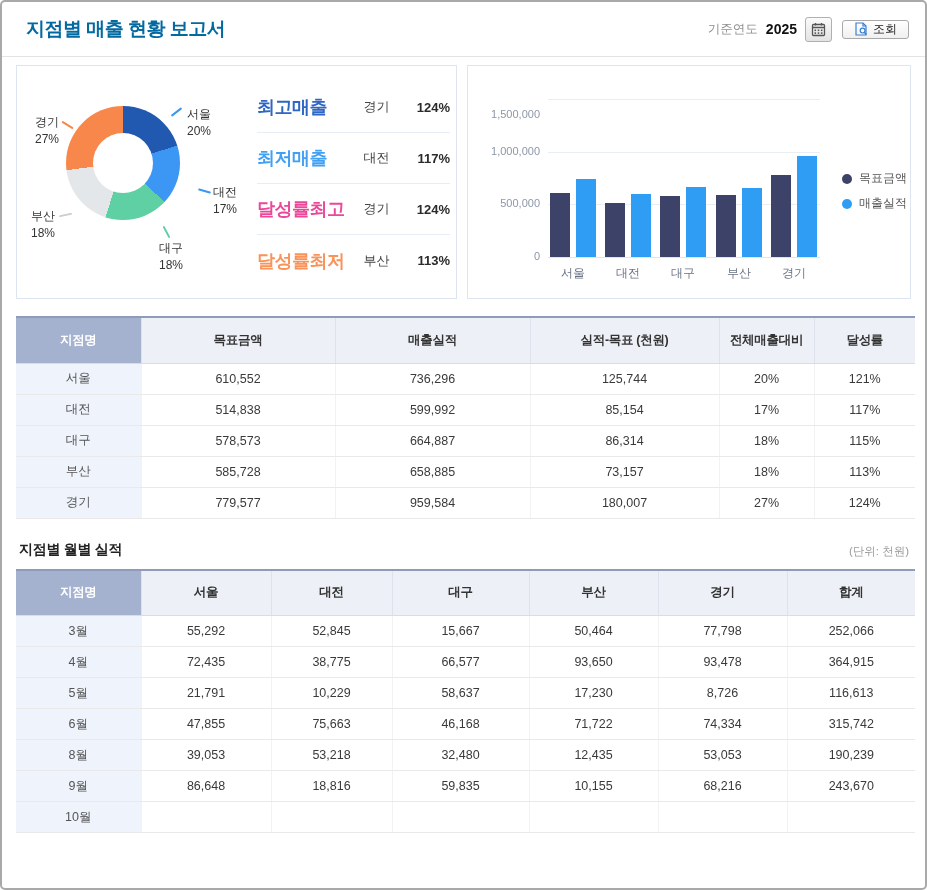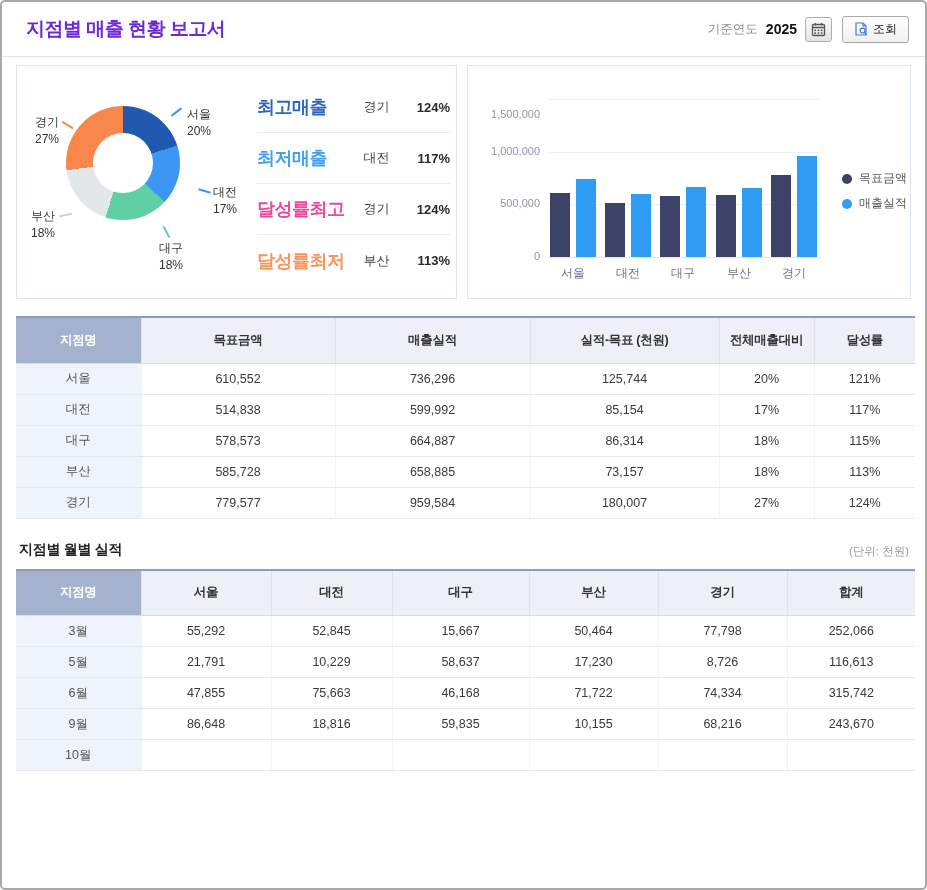--- a/index.html
+++ b/index.html
@@ -1,26 +1,26 @@
 <!DOCTYPE html>
 <html><head>
 <meta charset="utf-8">
 <style>
   * { box-sizing: border-box; }
   body { margin:0; padding:0; font-family:"Liberation Sans","DejaVu Sans",sans-serif; background:#fff; }
   .page { width:927px; height:890px; border:2px solid #a9a9a9; border-radius:5px; background:#fff; overflow:hidden; position:relative; }
 
   
   .hdr { height:55px; display:flex; align-items:center; justify-content:space-between; padding:0 16px 0 24px; border-bottom:1px solid #e4e4e4; }
-  .hdr h1 { margin:0; font-size:19px; font-weight:bold; color:#6d28d9; letter-spacing:-0.5px; }
+  .hdr h1 { margin:0; font-size:19px; font-weight:bold; color:#0369a1; letter-spacing:-0.5px; }
   .hdr-right { display:flex; align-items:center; }
   .year-label { color:#8d8d8d; font-size:12.5px; margin-right:8px; }
   .year-value { color:#111; font-size:14px; font-weight:bold; margin-right:8px; }
   .cal-btn { width:27px; height:25px; border:1px solid #b0b0b0; border-radius:3px; background:linear-gradient(#fbfbfb,#e3e3e3); display:flex; align-items:center; justify-content:center; padding:0; cursor:pointer; }
-  .search-btn { height:27px; border:1px solid #a9a9a9; border-radius:3px; background:linear-gradient(#ffffff,#f0f0f0); display:flex; align-items:center; gap:5px; padding:0 11px; font-size:12px; color:#222; margin-left:10px; cursor:pointer; font-family:Liberation Serif, serif; }
+  .search-btn { height:19px; border:1px solid #a9a9a9; border-radius:3px; background:linear-gradient(#ffffff,#f0f0f0); display:flex; align-items:center; gap:5px; padding:0 11px; font-size:12px; color:#222; margin-left:10px; cursor:pointer; font-family:Liberation Serif, serif; }
 
   
   .panels { display:flex; gap:10px; padding:8px 14px 0 14px; }
   .panel { border:1px solid #dde5f0; background:#fff; height:234px; position:relative; }
   .panel.left { width:441px; }
   .panel.right { width:444px; }
 
   
   .donut { position:absolute; left:49px; top:40px; width:114px; height:114px; border-radius:50%; }
   .donut::after { content:""; position:absolute; left:50%; top:50%; width:60px; height:60px; margin:-30px 0 0 -30px; background:#fff; border-radius:50%; }
@@ -285,38 +285,56 @@
         <tr>
           <td>3월</td>
           <td>55,292</td>
           <td>52,845</td>
           <td>15,667</td>
           <td>50,464</td>
           <td>77,798</td>
           <td>252,066</td>
         </tr>
         <tr>
+          <td>4월</td>
+          <td>72,435</td>
+          <td>38,775</td>
+          <td>66,577</td>
+          <td>93,650</td>
+          <td>93,478</td>
+          <td>364,915</td>
+        </tr>
+        <tr>
           <td>5월</td>
           <td>21,791</td>
           <td>10,229</td>
           <td>58,637</td>
           <td>17,230</td>
           <td>8,726</td>
           <td>116,613</td>
         </tr>
         <tr>
           <td>6월</td>
           <td>47,855</td>
           <td>75,663</td>
           <td>46,168</td>
           <td>71,722</td>
           <td>74,334</td>
           <td>315,742</td>
         </tr>
         <tr>
+          <td>8월</td>
+          <td>39,053</td>
+          <td>53,218</td>
+          <td>32,480</td>
+          <td>12,435</td>
+          <td>53,053</td>
+          <td>190,239</td>
+        </tr>
+        <tr>
           <td>9월</td>
           <td>86,648</td>
           <td>18,816</td>
           <td>59,835</td>
           <td>10,155</td>
           <td>68,216</td>
           <td>243,670</td>
         </tr>
         <tr>
           <td>10월</td>

